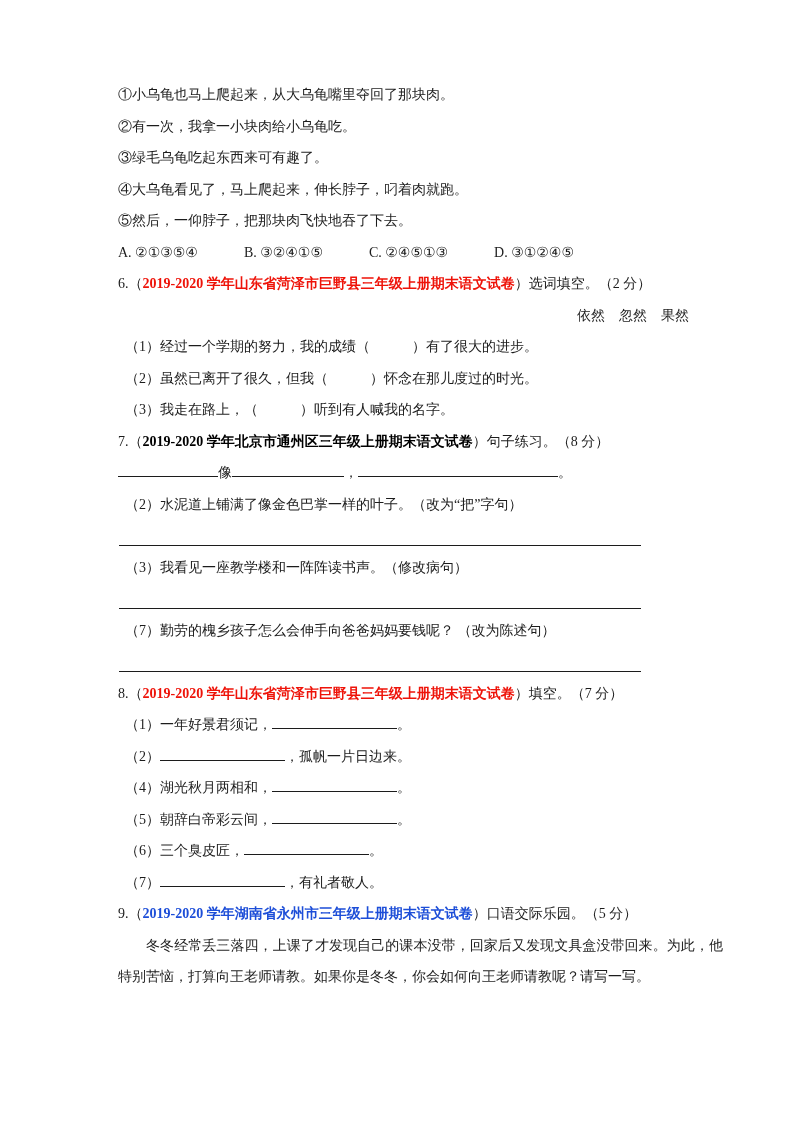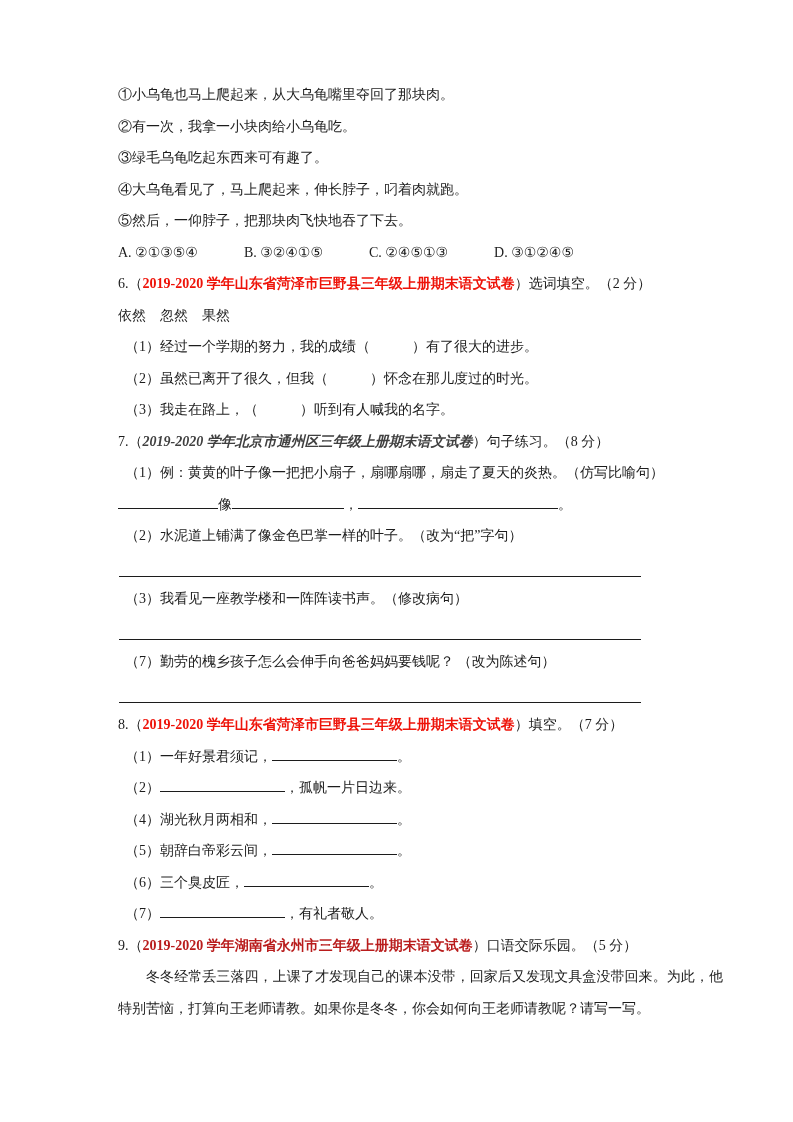--- a/index.html
+++ b/index.html
@@ -14,21 +14,21 @@
     box-sizing: border-box;
     width: 793px; height: 1122px;
     padding: 79px 70px 0 118px;
     overflow: hidden;
   }
   .line { margin: 0; line-height: 31.5px; white-space: nowrap; }
   .item { padding-left: 7px; }
   .heading { padding-left: 0; }
   .red { font-weight: bold; }
   .options { display: flex; gap: 46px; padding-left: 0; }
-  .wordbank { display: flex; justify-content: flex-start; gap: 14px; margin-right: 34px; }
+  .wordbank { display: flex; justify-content: flex-end; gap: 14px; margin-right: 34px; }
   .blank {
     display: inline-block;
     border-bottom: 1px solid #1c1c1c;
     height: 15px;
     vertical-align: baseline;
   }
   .w1 { width: 100px; }
   .w2 { width: 112px; }
   .w3 { width: 200px; }
   .w125 { width: 125px; }
@@ -68,22 +68,21 @@
       <span>依然</span>
       <span>忽然</span>
       <span>果然</span>
     </div>
     <p class="line item">（1）经过一个学期的努力，我的成绩（　　　）有了很大的进步。</p>
     <p class="line item">（2）虽然已离开了很久，但我（　　　）怀念在那儿度过的时光。</p>
     <p class="line item">（3）我走在路上，（　　　）听到有人喊我的名字。</p>
   </section>
 
   <section>
-    <p class="line heading"><span>7.（</span><span class="red" style="color: #404040; font-style: italic;">2019-2020 学年北京市通州区三年级上册期末语文试卷</span><span>）句子练习。（8 分）</span></p>
-    <p class="line item">（1）例：黄黄的叶子像一把把小扇子，扇哪扇哪，扇走了夏天的炎热。（仿写比喻句）</p>
+    <p class="line heading"><span>7.（</span><span class="red" style="color: #000000;">2019-2020 学年北京市通州区三年级上册期末语文试卷</span><span>）句子练习。（8 分）</span></p>
     <p class="line"><span class="blank w1"></span><span>像</span><span class="blank w2"></span><span>，</span><span class="blank w3"></span><span>。</span></p>
     <p class="line item">（2）水泥道上铺满了像金色巴掌一样的叶子。（改为“把”字句）</p>
     <div class="line rule">
         <div class="rule-inner"></div>
       </div>
     <p class="line item">（3）我看见一座教学楼和一阵阵读书声。（修改病句）</p>
     <div class="line rule">
         <div class="rule-inner"></div>
       </div>
     <p class="line item">（7）勤劳的槐乡孩子怎么会伸手向爸爸妈妈要钱呢？ （改为陈述句）</p>
@@ -96,17 +95,17 @@
     <p class="line heading"><span>8.（</span><span class="red" style="color: rgb(238, 19, 9);">2019-2020 学年山东省菏泽市巨野县三年级上册期末语文试卷</span><span>）填空。（7 分）</span></p>
     <p class="line item"><span>（1）一年好景君须记，</span><span class="blank w125"></span><span>。</span></p>
     <p class="line item"><span>（2）</span><span class="blank w125"></span><span>，孤帆一片日边来。</span></p>
     <p class="line item"><span>（4）湖光秋月两相和，</span><span class="blank w125"></span><span>。</span></p>
     <p class="line item"><span>（5）朝辞白帝彩云间，</span><span class="blank w125"></span><span>。</span></p>
     <p class="line item"><span>（6）三个臭皮匠，</span><span class="blank w125"></span><span>。</span></p>
     <p class="line item"><span>（7）</span><span class="blank w125"></span><span>，有礼者敬人。</span></p>
   </section>
 
   <section>
-    <p class="line heading"><span>9.（</span><span class="red" style="color: #b91c1c;">2019-2020 学年湖南省永州市三年级上册期末语文试卷</span><span>）口语交际乐园。（5 分）</span></p>
+    <p class="line heading"><span>9.（</span><span class="red" style="color: #1d4ed8;">2019-2020 学年湖南省永州市三年级上册期末语文试卷</span><span>）口语交际乐园。（5 分）</span></p>
     <p class="para">冬冬经常丢三落四，上课了才发现自己的课本没带，回家后又发现文具盒没带回来。为此，他特别苦恼，打算向王老师请教。如果你是冬冬，你会如何向王老师请教呢？请写一写。</p>
   </section>
 
 </div>
 
 </body></html>

